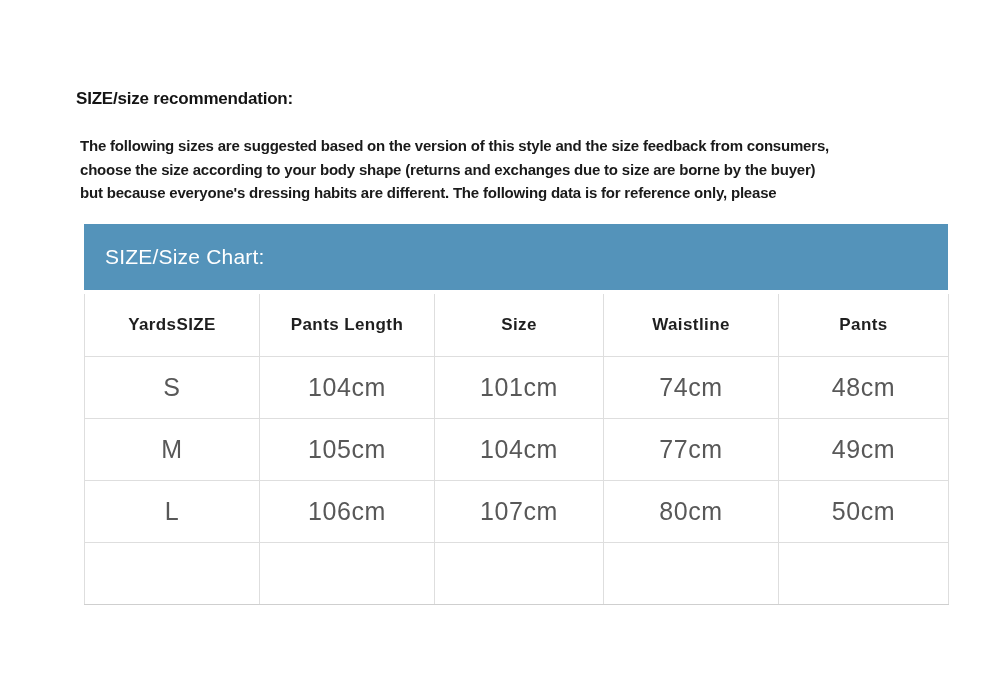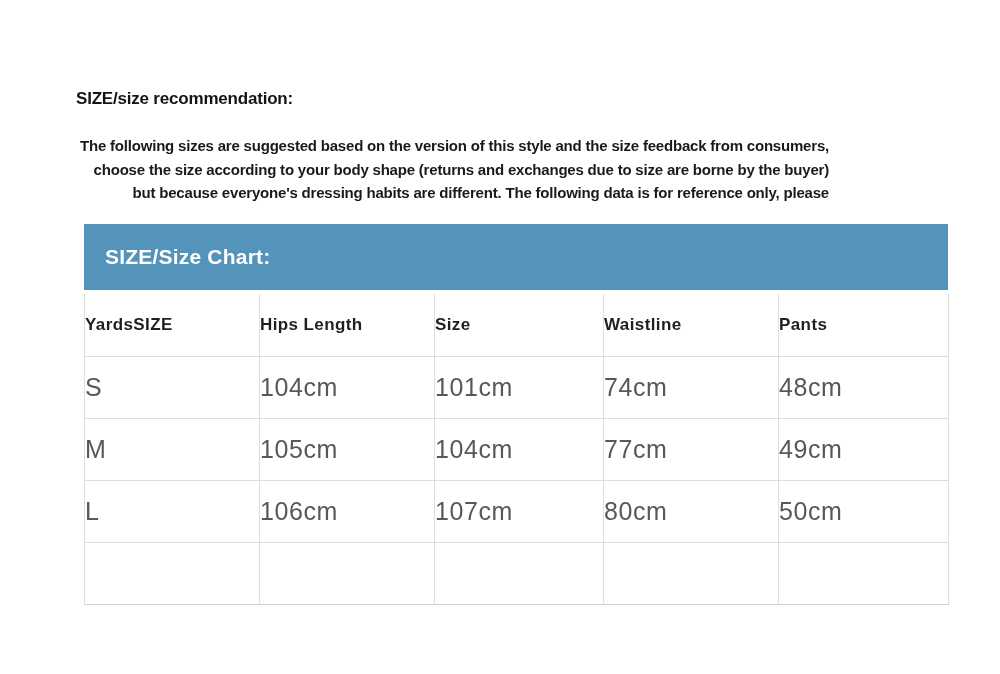--- a/index.html
+++ b/index.html
@@ -10,41 +10,41 @@
     color:#141414;
   }
   .section-title {
     position:absolute; left:64px; top:77px;
     font-size:17px; font-weight:700; color:#141414;
     letter-spacing:-0.2px; white-space:nowrap;
   }
   .description {
     position:absolute; left:64px; top:120px;
     font-size:15px; font-weight:700; color:#1a1a1a;
-    line-height:19.5px; letter-spacing:-0.2px; white-space:nowrap;text-align:right;
+    line-height:19.5px; letter-spacing:-0.2px; white-space:nowrap;
   }
   .size-chart {
     position:absolute; left:68px; top:208px; width:864px;
   }
   .chart-header {
     width:864px; height:66px;
     background:#5493ba;
     display:flex; align-items:center;
     padding-left:17px;
   }
   .chart-header-title {
-    color:#ffffff; font-size:21px; font-weight:700; letter-spacing:0.2px;
+    color:#ffffff; font-size:21px; font-weight:400; letter-spacing:0.2px;
   }
   table.size-table {
     width:864px; border-collapse:collapse; table-layout:fixed;
     background:#ffffff;
   }
   table.size-table th, table.size-table td {
     border:1px solid #dedede;
-    text-align:left; vertical-align:middle;
+    text-align:center; vertical-align:middle;
   }
   table.size-table th {
     border-top:none;
     height:62px;
     font-size:17px; font-weight:700; color:#1f1f1f; letter-spacing:0.4px;
   }
   table.size-table td {
     height:62px;
     font-size:25px; font-weight:400; color:#585858; letter-spacing:0.6px;
   }
@@ -70,21 +70,21 @@
     <colgroup>
       <col style="width:175px">
       <col style="width:175px">
       <col style="width:169px">
       <col style="width:175px">
       <col style="width:170px">
     </colgroup>
     <thead>
       <tr>
         <th>YardsSIZE</th>
-        <th>Hips Length</th>
+        <th>Pants Length</th>
         <th>Size</th>
         <th>Waistline</th>
         <th>Pants</th>
       </tr>
     </thead>
     <tbody>
       <tr>
         <td>S</td>
         <td>104cm</td>
         <td>101cm</td>

